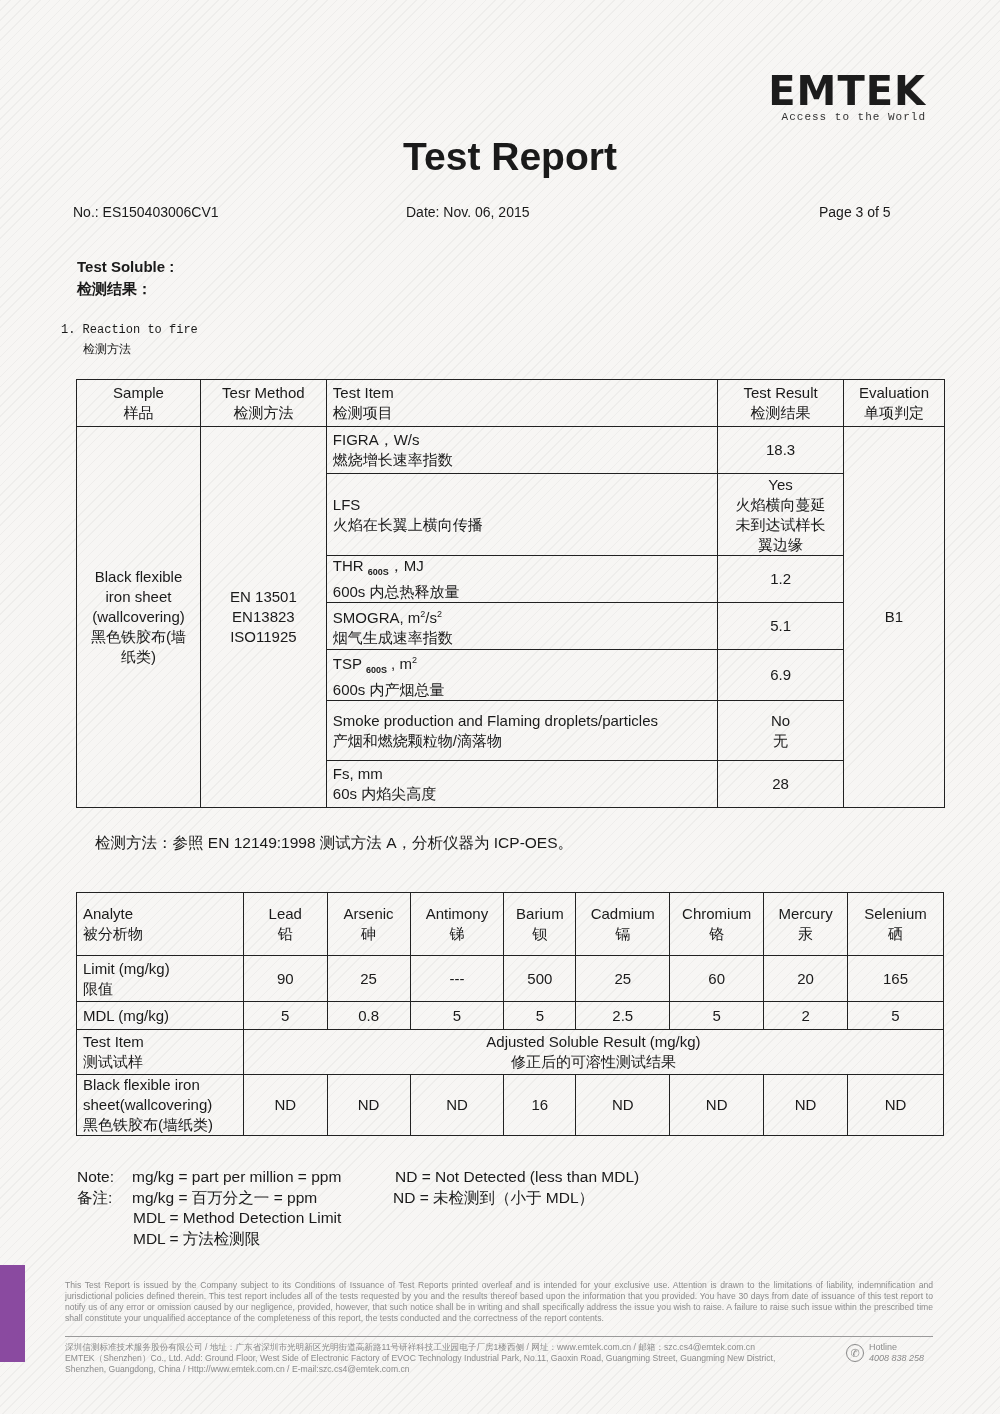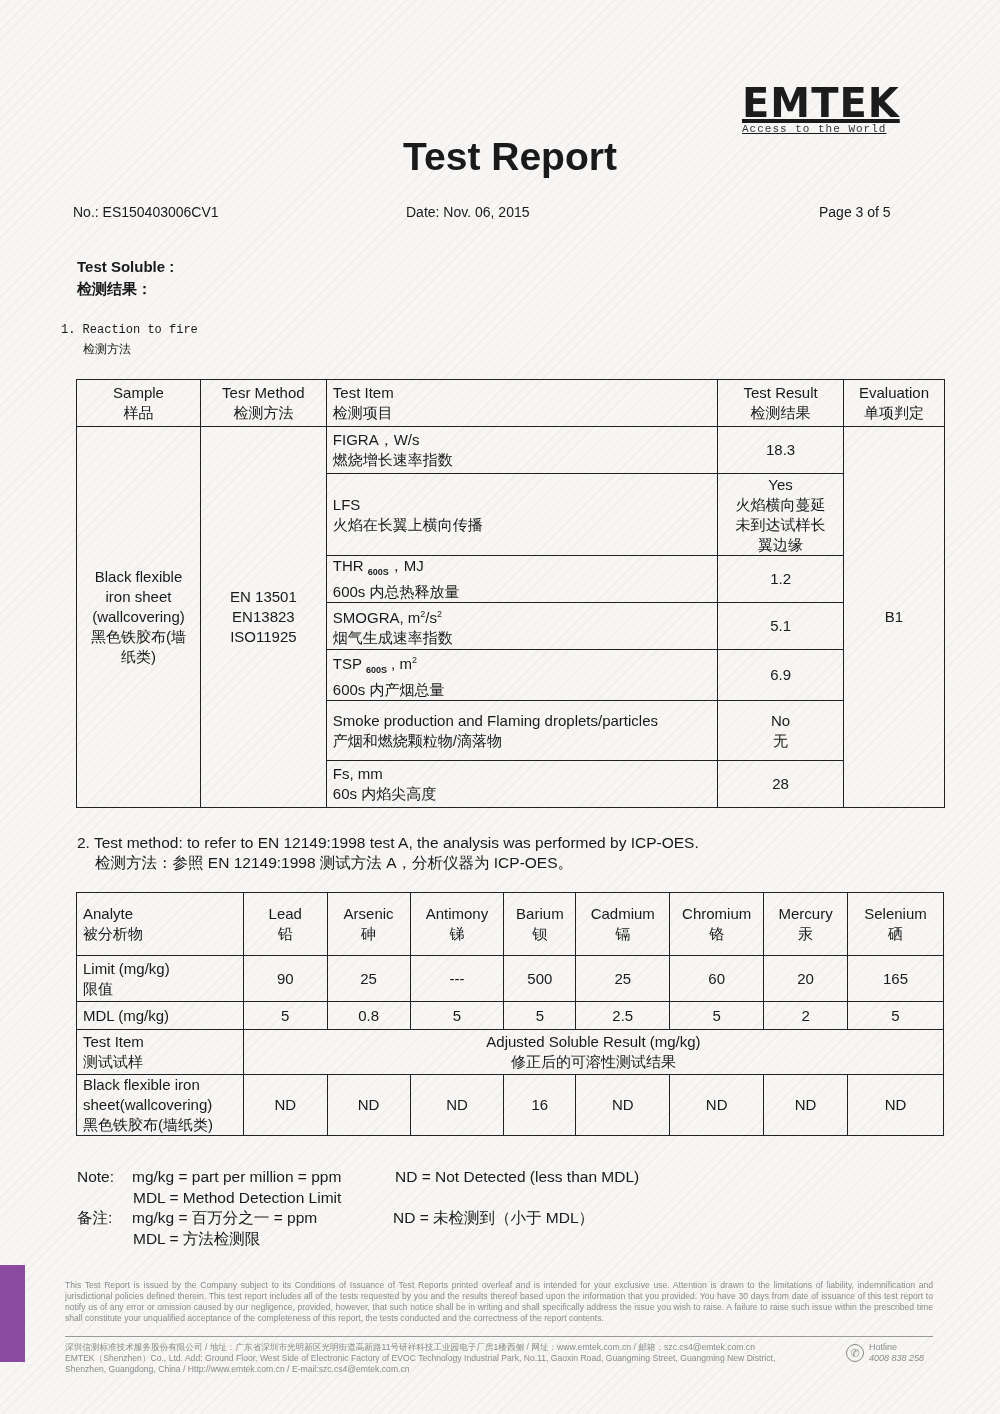--- a/index.html
+++ b/index.html
@@ -1,21 +1,21 @@
 <!DOCTYPE html>
 <html><head>
 <meta charset="utf-8">
 <style>
   html,body{margin:0;padding:0;}
   body{width:1000px;height:1414px;position:relative;overflow:hidden;
     background:#f7f6f4;
     background-image:repeating-linear-gradient(135deg, rgba(0,0,0,0.035) 0 1px, transparent 1px 7px);
     font-family:"Liberation Sans", "DejaVu Sans", sans-serif;color:#1a1a1a;}
   .abs{position:absolute;}
-  .logo{left:742px;top:82px;width:184px;text-align:left;text-decoration:underline;}
+  .logo{left:742px;top:70px;width:184px;text-align:right;}
   .logo-main{font-family:"DejaVu Sans", sans-serif;font-weight:bold;font-size:40px;letter-spacing:1px;line-height:42px;color:#1c1c1c;}
   .logo-tag{font-family:"Liberation Mono", monospace;font-size:11px;letter-spacing:1px;color:#333;margin-top:-1px;}
   .title{left:0;width:1020px;top:135px;text-align:center;font-size:39px;font-weight:bold;}
   .meta{top:204px;font-size:14px;}
   .h-results{left:77px;top:256px;font-size:15px;font-weight:bold;line-height:22px;}
   .sec1{left:61px;top:320px;font-size:12px;line-height:20px;font-family:Liberation Mono, monospace;}
   .sec1 .indent{padding-left:22px;}
   table{border-collapse:collapse;font-size:15px;}
   td{border:1.5px solid #222;vertical-align:middle;padding:0 6px;line-height:20px;}
   .t1{left:76px;top:379px;width:869px;}
@@ -154,21 +154,20 @@
     <td>
           <div>Fs, mm</div>
           <div>60s 内焰尖高度</div>
         </td>
     <td class="c">28</td>
   </tr>
 </tbody>
   </table>
 
 <div class="abs sec2">
-  <div>2. Test method: to refer to EN 12149:1998 test A, the analysis was performed by ICP-OES.</div>
   <div class="indent">检测方法：参照 EN 12149:1998 测试方法 A，分析仪器为 ICP-OES。</div>
 </div>
 
 <table class="abs t2">
   <colgroup>
       <col style="width:167px">
       <col style="width:84px">
       <col style="width:83px">
       <col style="width:94px">
       <col style="width:72px">
@@ -268,26 +267,26 @@
   </tr>
 </tbody>
   </table>
 
 <div class="abs note">
   <div style="display:flex">
       <span style="width:55px">Note:</span>
       <span style="width:263px">mg/kg = part per million =  ppm</span>
       <span>ND = Not Detected (less than MDL)</span>
     </div>
-  <div style="padding-left:56px">MDL = Method Detection Limit</div>
   <div style="display:flex">
       <span style="width:55px">备注:</span>
       <span style="width:261px">mg/kg = 百万分之一 =  ppm</span>
       <span>ND = 未检测到（小于 MDL）</span>
     </div>
+  <div style="padding-left:56px">MDL = Method Detection Limit</div>
   <div style="padding-left:56px">MDL = 方法检测限</div>
 </div>
 
 <div class="abs bar" style="background:#8a4aa0"></div>
 
 <div class="abs disclaimer">This Test Report is issued by the Company subject to its Conditions of Issuance of Test Reports printed overleaf and is intended for your exclusive use. Attention is drawn to the limitations of liability, indemnification and jurisdictional policies defined therein. This test report includes all of the tests requested by you and the results thereof based upon the information that you provided. You have 30 days from date of issuance of this test report to notify us of any error or omission caused by our negligence, provided, however, that such notice shall be in writing and shall specifically address the issue you wish to raise. A failure to raise such issue within the prescribed time shall constitute your unqualified acceptance of the completeness of this report, the tests conducted and the correctness of the report contents.</div>
 <div class="abs rule"></div>
 <div class="abs footer">
   <div>深圳信测标准技术服务股份有限公司 / 地址：广东省深圳市光明新区光明街道高新路11号研祥科技工业园电子厂房1楼西侧 / 网址：www.emtek.com.cn / 邮箱：szc.cs4@emtek.com.cn</div>
   <div>EMTEK（Shenzhen）Co., Ltd.  Add: Ground Floor, West Side of Electronic Factory of EVOC Technology Industrial Park, No.11, Gaoxin Road, Guangming Street, Guangming New District,</div>

